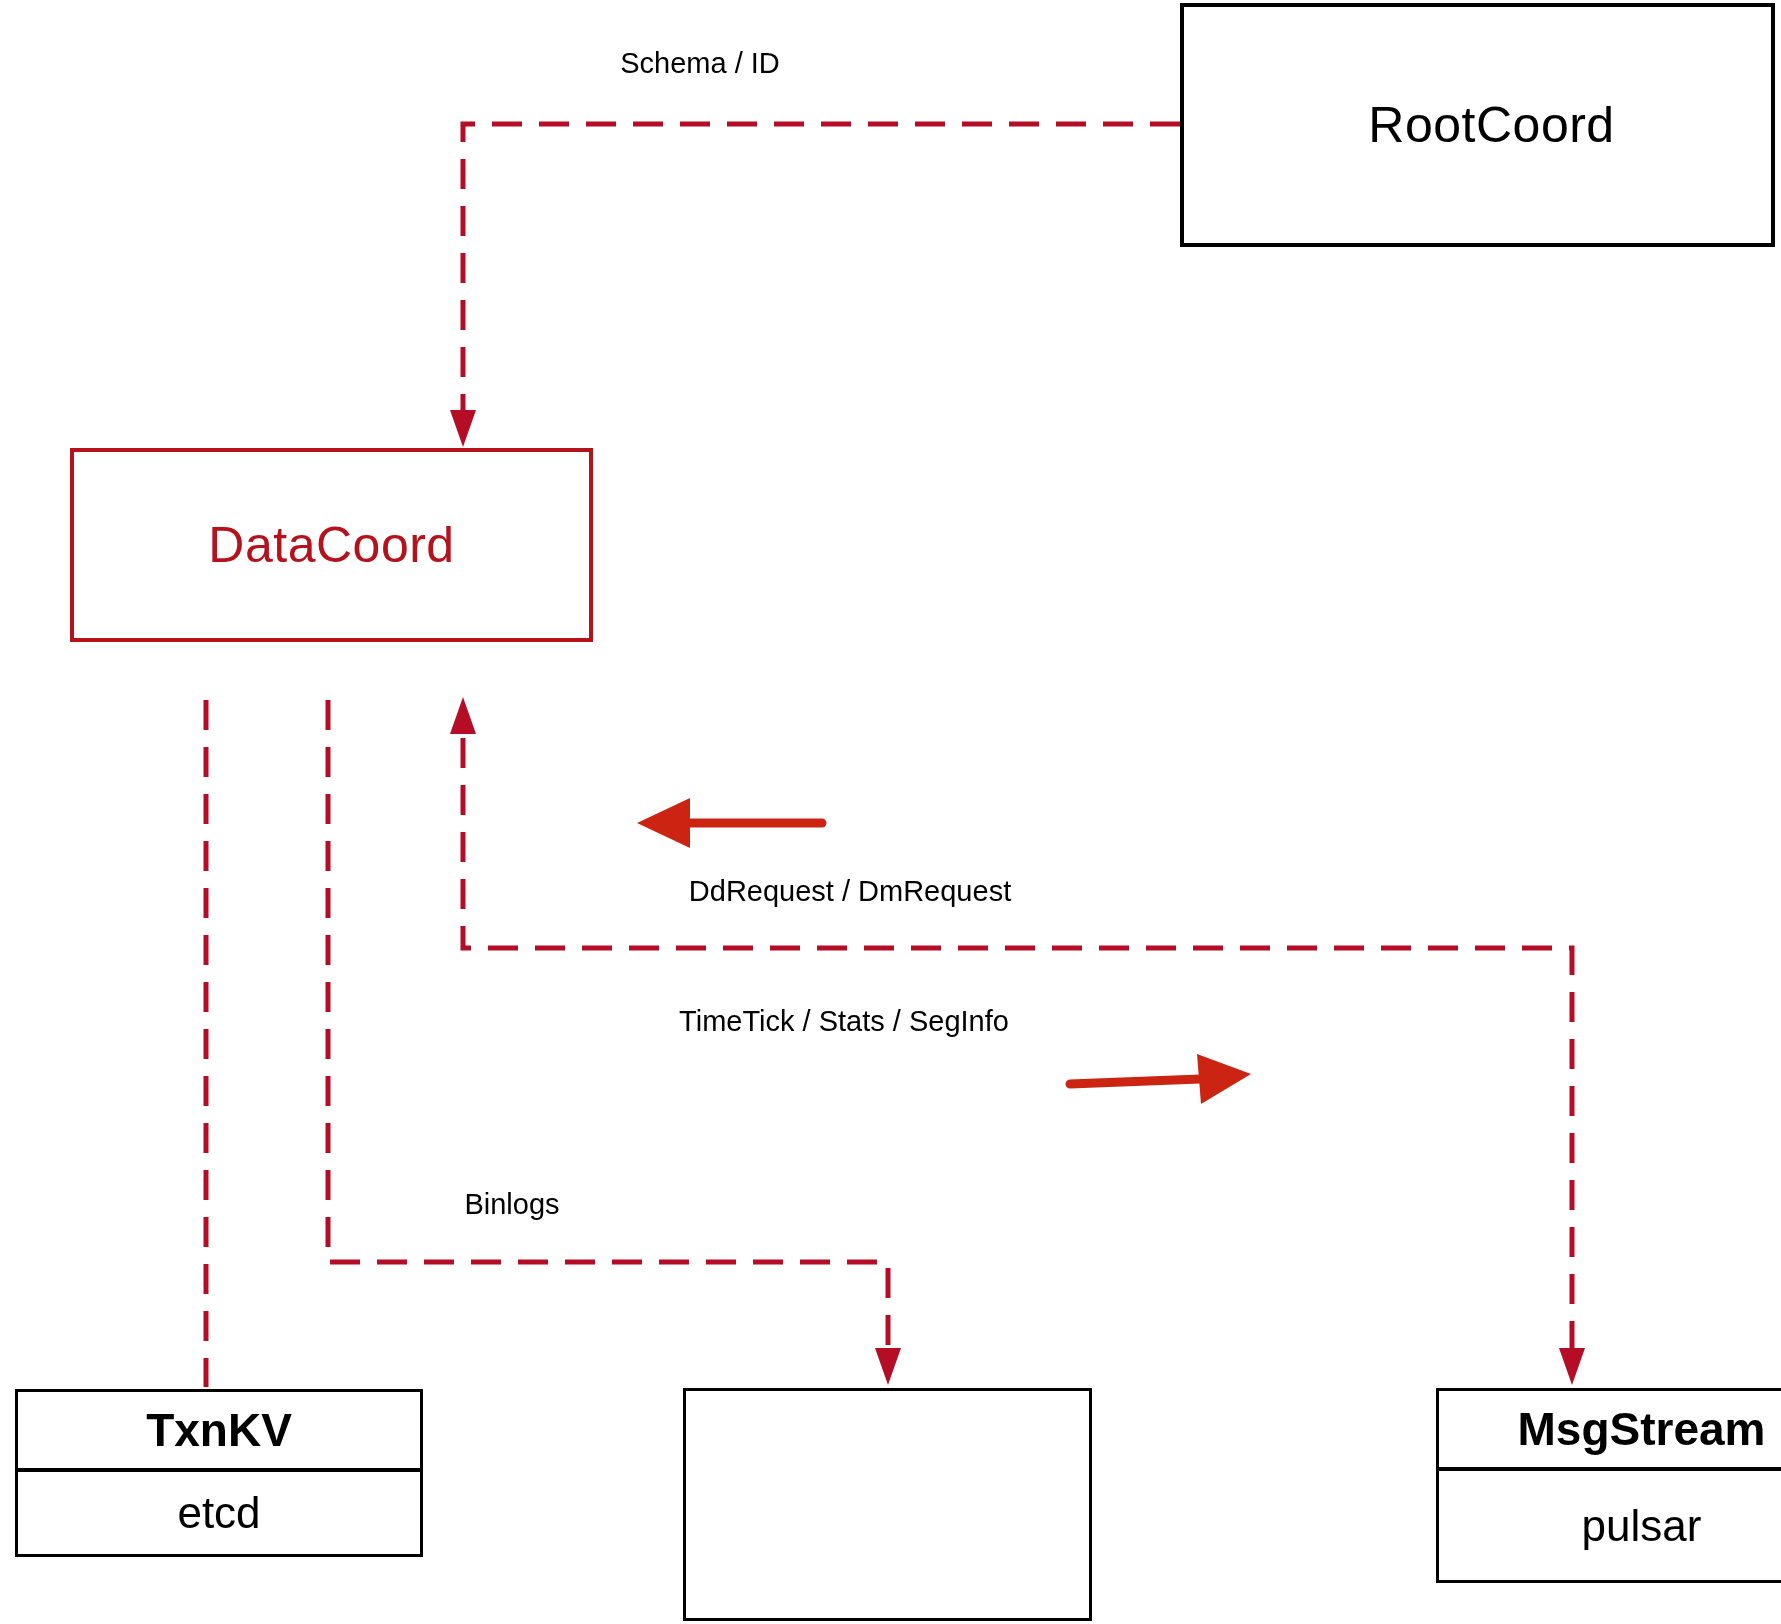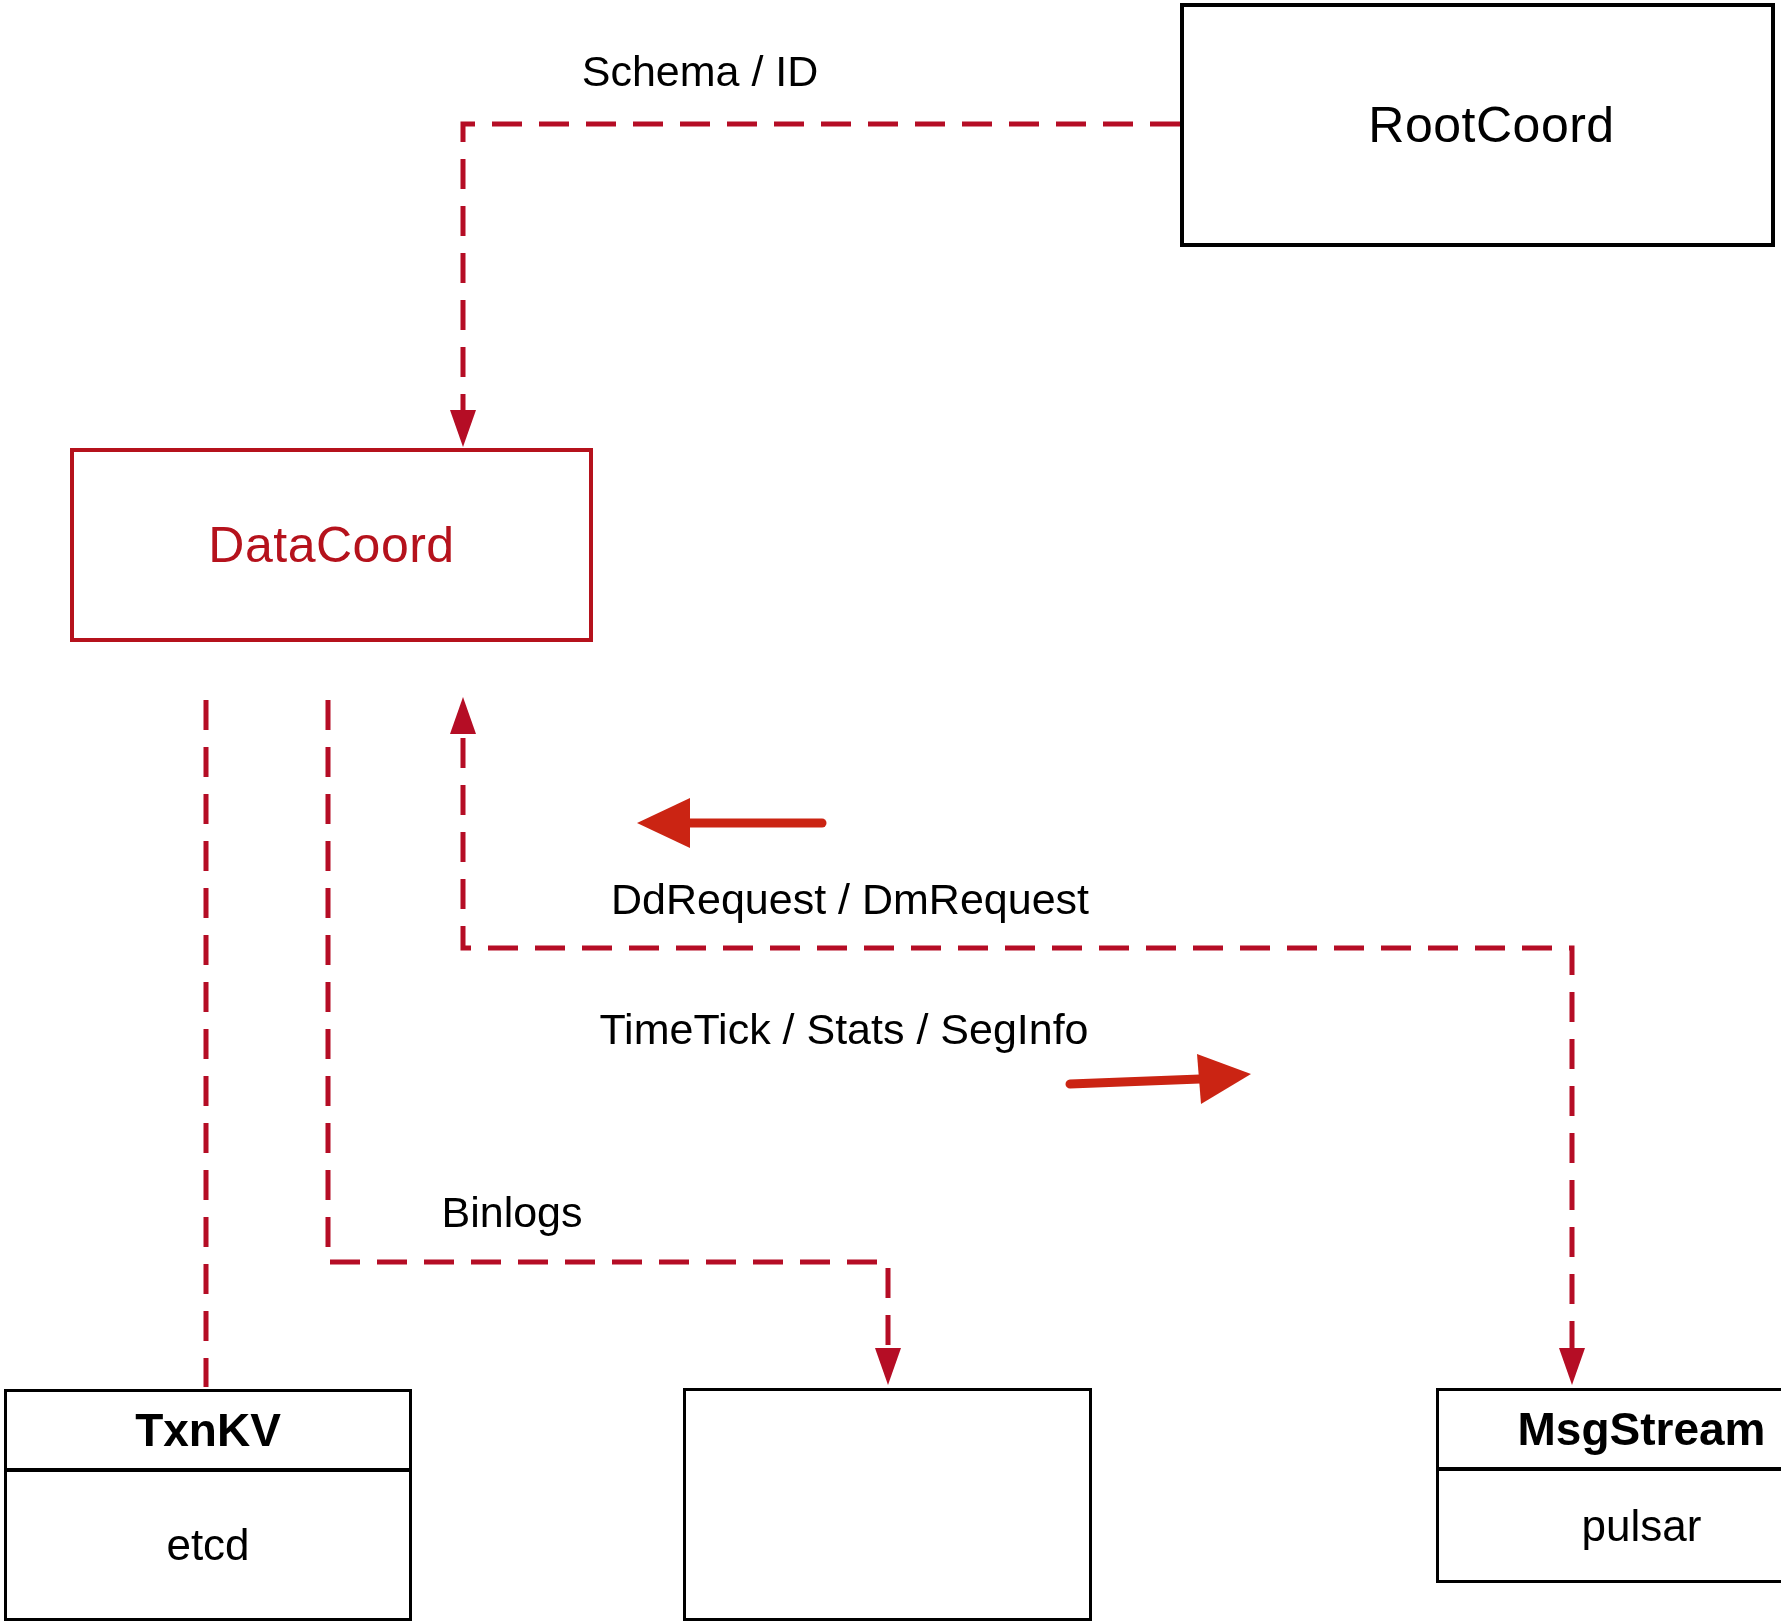--- a/index.html
+++ b/index.html
@@ -61,21 +61,21 @@
   }
   .store-body{
     flex:1;display:flex;flex-direction:column;
     align-items:center;justify-content:center;
     font-size:44px;color:var(--label-text);
     line-height:66px;text-align:center;white-space:nowrap;
   }
   .edge-label{
     position:absolute;
     transform:translateX(-50%);
-    font-size:43px;color:var(--label-text);
+    font-size:29px;color:var(--label-text);
     white-space:nowrap;
   }
 </style>
 </head>
 <body>
 
 <div class="canvas">
 
   <svg class="edges-svg" viewBox="0 0 1781 1624" aria-hidden="true">
 
@@ -110,21 +110,21 @@
   </svg>
 
   <div class="node node-plain" style="left:1180px;top:3px;width:595px;height:244px;">
     <span class="node-title">RootCoord</span>
   </div>
 
   <div class="node node-accent" style="left:70px;top:448px;width:523px;height:194px;">
     <span class="node-title">DataCoord</span>
   </div>
 
-  <div class="store-node" style="left:4px;top:1389px;width:408px;height:232px;">
+  <div class="store-node" style="left:15px;top:1389px;width:408px;height:168px;">
     <div class="store-header">TxnKV</div>
     <div class="store-body">
       <span>etcd</span>
     </div>
   </div>
 
   <div class="store-node" style="left:683px;top:1388px;width:409px;height:233px;">
   </div>
 
   <div class="store-node" style="left:1436px;top:1388px;width:411px;height:195px;">

